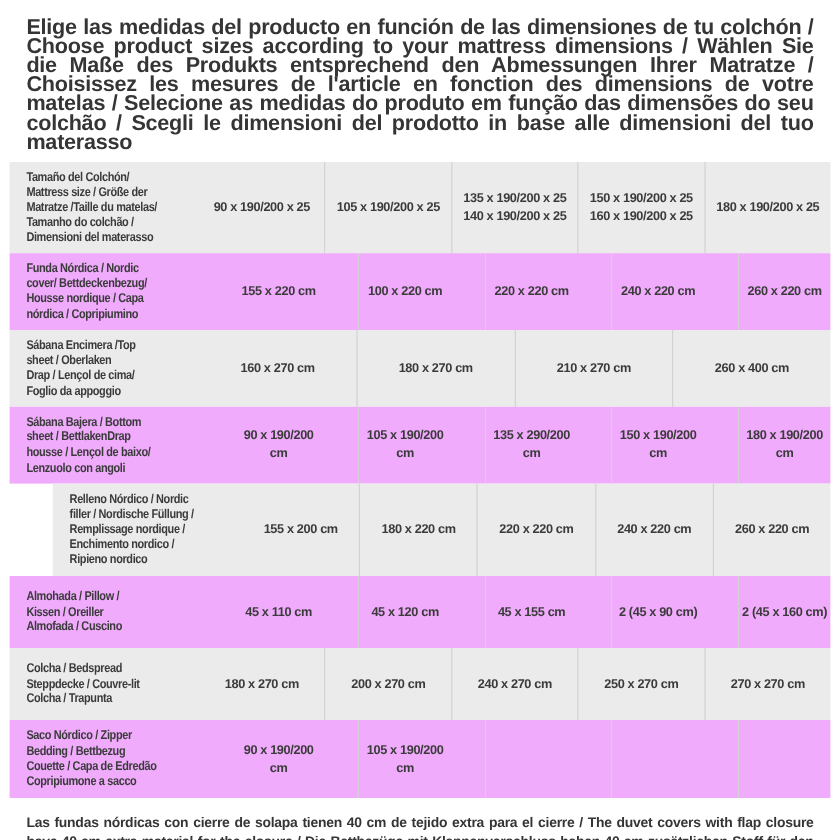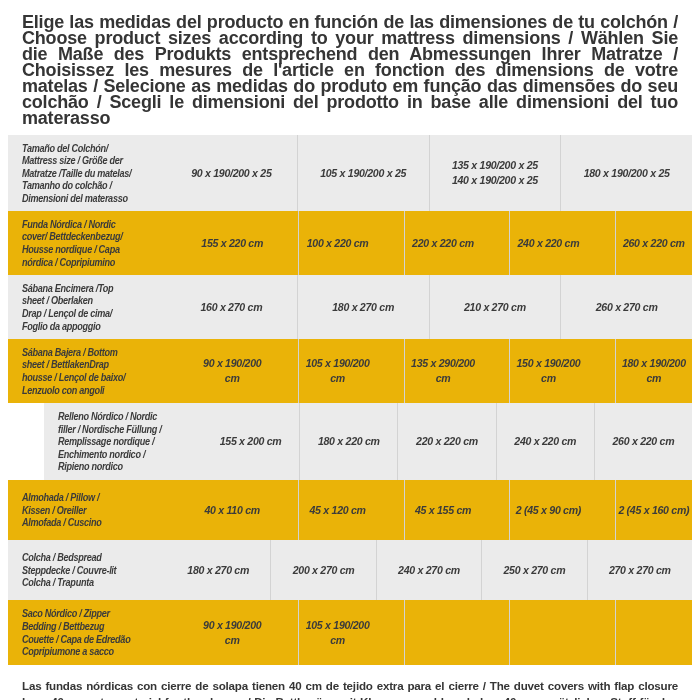--- a/index.html
+++ b/index.html
@@ -26,33 +26,32 @@
     color:#353535;
   }
   .size-table{
     margin:0 8px;
   }
   .row{
     display:flex;
     align-items:center;
   }
   .row.shaded{background:var(--shade);}
-  .row.plain{background:#eab308;gap:28px;}
+  .row.plain{background:#f0abfc;gap:28px;}
   .row:nth-child(1){min-height:76px;}
   .row:nth-child(2){min-height:64px;}
   .row:nth-child(3){min-height:64px;}
   .row:nth-child(4){min-height:64px;}
   .row:nth-child(5){min-height:77px;margin-left:36px;}
   .row:nth-child(6){min-height:60px;}
   .row:nth-child(7){min-height:60px;}
   .row:nth-child(8){min-height:65px;}
   .cell{
     white-space:pre-line;
     font-weight:bold;
-    font-style:italic;
   }
   .cell.label{
     flex:0 0 158px;
     padding-left:14px;
     font-size:10.6px;
     line-height:12.6px;
     letter-spacing:-0.35px;
     text-align:left;
     overflow:visible;
   }
@@ -96,20 +95,22 @@
       <div class="row shaded">
         <div class="cell label"><span class="inner">Tamaño del Colchón/
 Mattress size / Größe der
 Matratze /Taille du matelas/
 Tamanho do colchão /
 Dimensioni del materasso</span></div>
         <div class="cell value">90 x 190/200 x 25</div>
         <div class="cell value">105 x 190/200 x 25</div>
         <div class="cell value">135 x 190/200 x 25
 140 x 190/200 x 25</div>
+        <div class="cell value">150 x 190/200 x 25
+160 x 190/200 x 25</div>
         <div class="cell value">180 x 190/200 x 25</div>
       </div>
       <div class="row plain">
         <div class="cell label"><span class="inner">Funda Nórdica /  Nordic
 cover/ Bettdeckenbezug/
 Housse nordique  / Capa
 nórdica / Copripiumino</span></div>
         <div class="cell value">155 x 220 cm</div>
         <div class="cell value">100 x 220 cm</div>
         <div class="cell value">220 x 220 cm</div>
@@ -117,21 +118,21 @@
         <div class="cell value">260 x 220 cm</div>
       </div>
       <div class="row shaded">
         <div class="cell label"><span class="inner">Sábana Encimera /Top
 sheet / Oberlaken
 Drap / Lençol de cima/
 Foglio da appoggio</span></div>
         <div class="cell value">160 x 270 cm</div>
         <div class="cell value">180 x 270 cm</div>
         <div class="cell value">210 x 270 cm</div>
-        <div class="cell value">260 x 270 cm</div>
+        <div class="cell value">260 x 400 cm</div>
       </div>
       <div class="row plain">
         <div class="cell label"><span class="inner">Sábana Bajera / Bottom
 sheet / BettlakenDrap
 housse / Lençol de baixo/
 Lenzuolo con angoli</span></div>
         <div class="cell value">90 x 190/200 cm</div>
         <div class="cell value">105 x 190/200 cm</div>
         <div class="cell value">135 x 290/200 cm</div>
         <div class="cell value">150 x 190/200 cm</div>
@@ -146,21 +147,21 @@
         <div class="cell value">155 x 200 cm</div>
         <div class="cell value">180 x 220 cm</div>
         <div class="cell value">220 x 220 cm</div>
         <div class="cell value">240 x 220 cm</div>
         <div class="cell value">260 x 220 cm</div>
       </div>
       <div class="row plain">
         <div class="cell label"><span class="inner">Almohada  / Pillow /
 Kissen / Oreiller
 Almofada / Cuscino</span></div>
-        <div class="cell value">40 x 110 cm</div>
+        <div class="cell value">45 x 110 cm</div>
         <div class="cell value">45 x 120 cm</div>
         <div class="cell value">45 x 155 cm</div>
         <div class="cell value">2 (45 x 90 cm)</div>
         <div class="cell value">2 (45 x 160 cm)</div>
       </div>
       <div class="row shaded">
         <div class="cell label"><span class="inner">Colcha / Bedspread
 Steppdecke / Couvre-lit
 Colcha / Trapunta</span></div>
         <div class="cell value">180 x 270 cm</div>

